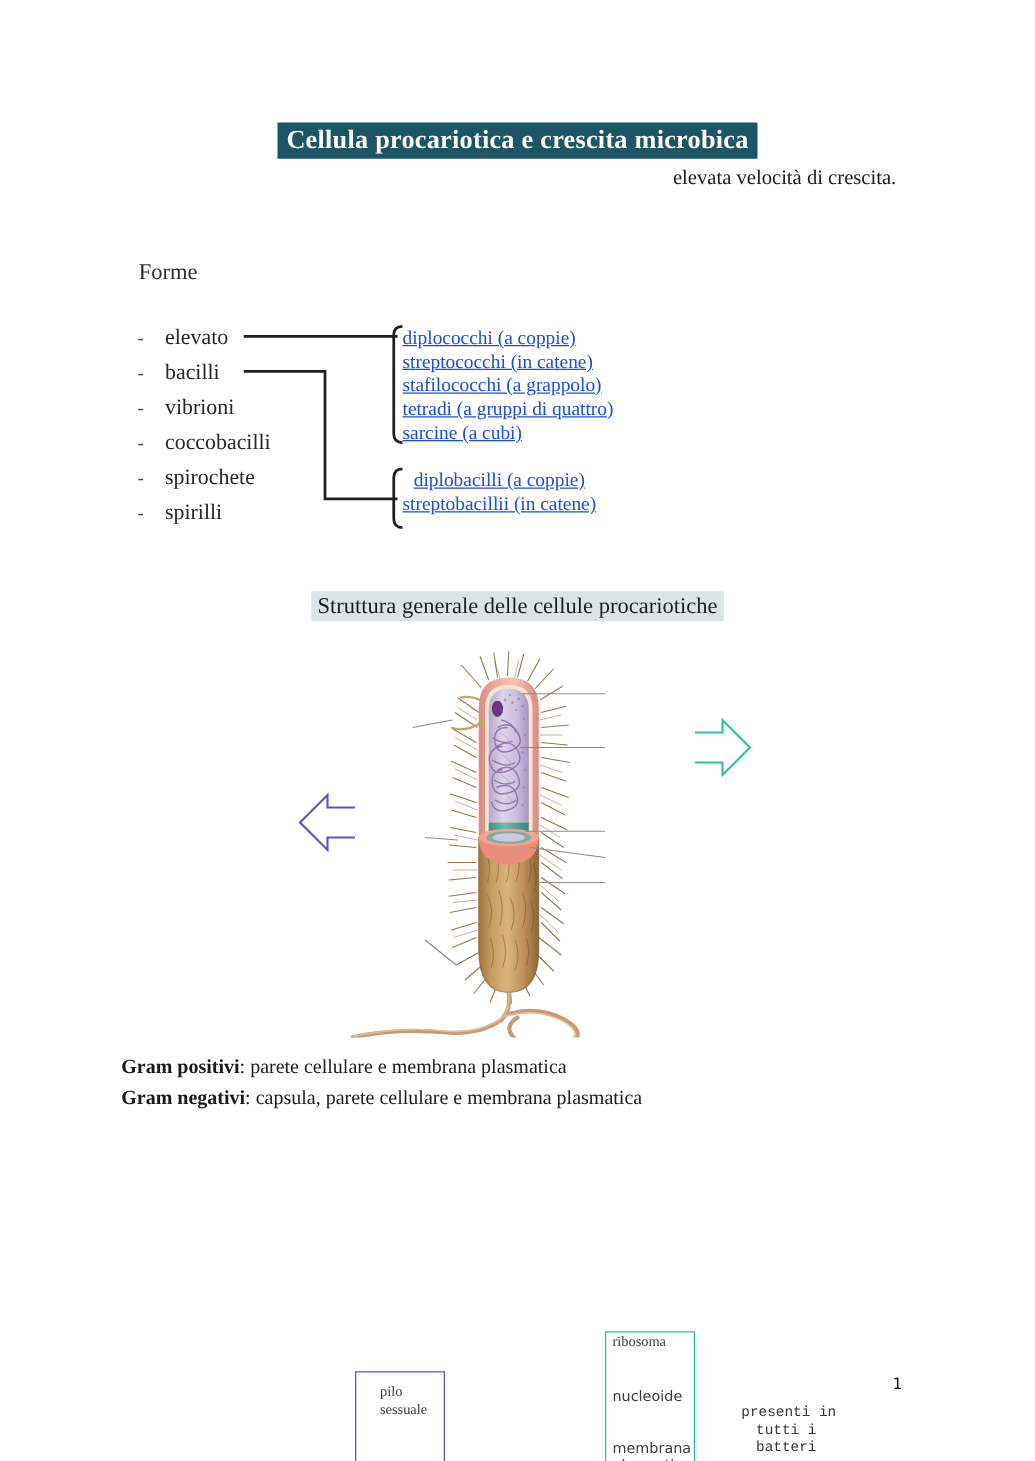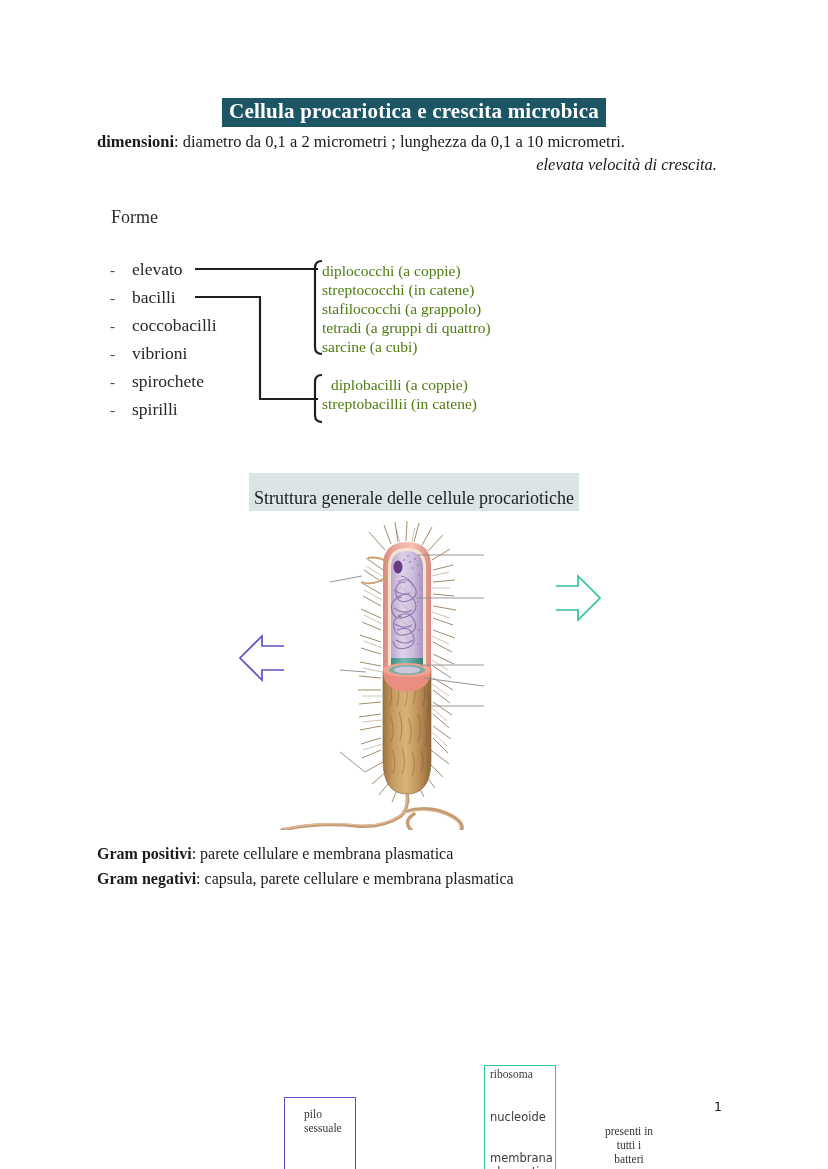--- a/index.html
+++ b/index.html
@@ -25,52 +25,52 @@
     font-size: 21px;
     letter-spacing: 0.2px;
     padding: 1px 7px 3px 7px;
     line-height: 1.18;
   }
 
   
   .intro { position: absolute; left: 97px; top: 130px; width: 640px; font-size: 16.5px; line-height: 1.42; }
   .intro .l1 { display: block; }
   .intro .l2 { display: block; }
-  .intro .l3 { display: block; text-align: right; padding-right: 20px; font-style: italic; }
+  .intro .l3 { display: block; text-align: right; padding-right: 20px; }
   .intro b { font-weight: bold; }
 
   
   .forme-head {
     position: absolute; left: 111px; top: 207px;
     font-size: 18px; color: #2d2d2d;
   }
 
   .forme-block { position: absolute; left: 110px; top: 255px; width: 420px; height: 175px; }
   .forme-list { position: absolute; left: 0; top: 0; width: 150px; }
   .forme-item {
     font-size: 17.5px; color: #262626;
     height: 28px; line-height: 28px;
     white-space: nowrap;
   }
   .forme-item .dash { display: inline-block; width: 22px; color: #444; font-size: 15px; }
 
-  .group { position: absolute; font-size: 15.5px; color: #4d7c0f; line-height: 19px; }
+  .group { position: absolute; font-size: 15.5px; color: #1d4ed8; line-height: 19px; text-decoration: underline; }
   .group.g1 { left: 212px; top: 6px; }
   .group.g2 { left: 212px; top: 120px; text-align: center; }
   .group .row { white-space: nowrap; }
   .connectors { position: absolute; left: 0; top: 0; }
 
   
   .struttura-wrap { position: absolute; top: 473px; left: 0; width: 828px; text-align: center; }
   .struttura {
     display: inline-block;
     background: #dbe5e6;
     color: #1d1d1d;
     font-size: 18px;
-    padding: 15px 5px 2px 5px;
+    padding: 1px 5px 2px 5px;
   }
 
   
   .diagram { position: absolute; left: 0px; top: 520px; width: 828px; height: 310px; }
   .dlabel {
     position: absolute;
     font-family: "DejaVu Sans", sans-serif;
     font-size: 11.5px;
     color: #3a3a3a;
     line-height: 13.5px;
@@ -104,33 +104,32 @@
 </head>
 <body>
 
 <div class="page">
 
   <div class="title-wrap">
     <span class="title">Cellula procariotica e crescita microbica</span>
   </div>
 
   <div class="intro">
-    <span class="l1"><b>dimensioni</b><span>: diametro da 0,1 a 2 micrometri ; lunghezza da 0,1 a 10 micrometri.</span></span>
     <span class="l3">elevata velocità di crescita.</span>
   </div>
 
   <div class="forme-head">Forme</div>
 
   <div class="forme-block">
 
     <div class="forme-list">
       <div class="forme-item"><span class="dash">-</span><span>elevato</span></div>
       <div class="forme-item"><span class="dash">-</span><span>bacilli</span></div>
+      <div class="forme-item"><span class="dash">-</span><span>vibrioni</span></div>
       <div class="forme-item"><span class="dash">-</span><span>coccobacilli</span></div>
-      <div class="forme-item"><span class="dash">-</span><span>vibrioni</span></div>
       <div class="forme-item"><span class="dash">-</span><span>spirochete</span></div>
       <div class="forme-item"><span class="dash">-</span><span>spirilli</span></div>
     </div>
 
     <svg class="connectors" width="420" height="180" viewBox="0 0 420 180">
 
       <path d="M85 14 L208 14" stroke="#1f1f1f" stroke-width="2.2" fill="none"></path>
 
       <path d="M85 42 L150 42 L150 144 L208 144" stroke="#1f1f1f" stroke-width="2.2" fill="none"></path>
 
@@ -393,21 +392,21 @@
     
     <div class="dlabel" style="left:304px; top:588px;font-family:Liberation Serif, serif;">
       <span>pilo</span><br>
       <span>sessuale</span>
     </div>
     
     
 
     
     
-    <div class="sidenote" style="left:593px; top:604px; width:72px;">
+    <div class="sidenote" style="left:593px; top:604px; width:72px;font-family:Liberation Mono, monospace;">
       <span>presenti in</span><br>
       <span>tutti i</span><br>
       <span>batteri</span>
     </div>
   </div>
 
   <div class="gram g-pos">
     <b>Gram positivi</b><span>: parete cellulare e membrana plasmatica</span>
   </div>
   <div class="gram g-neg">

